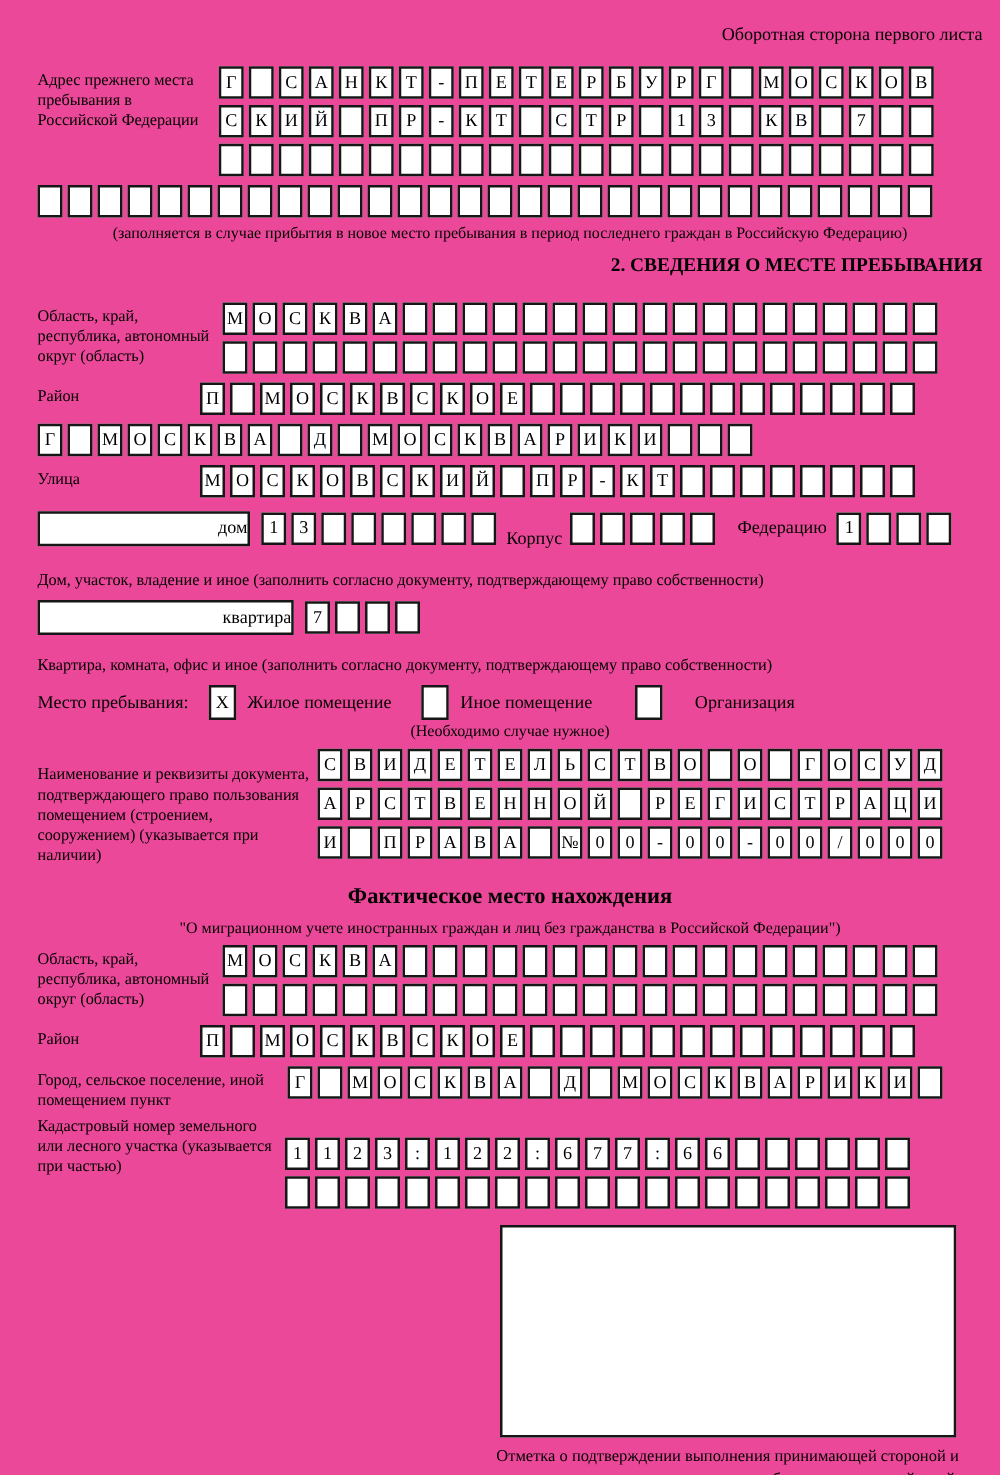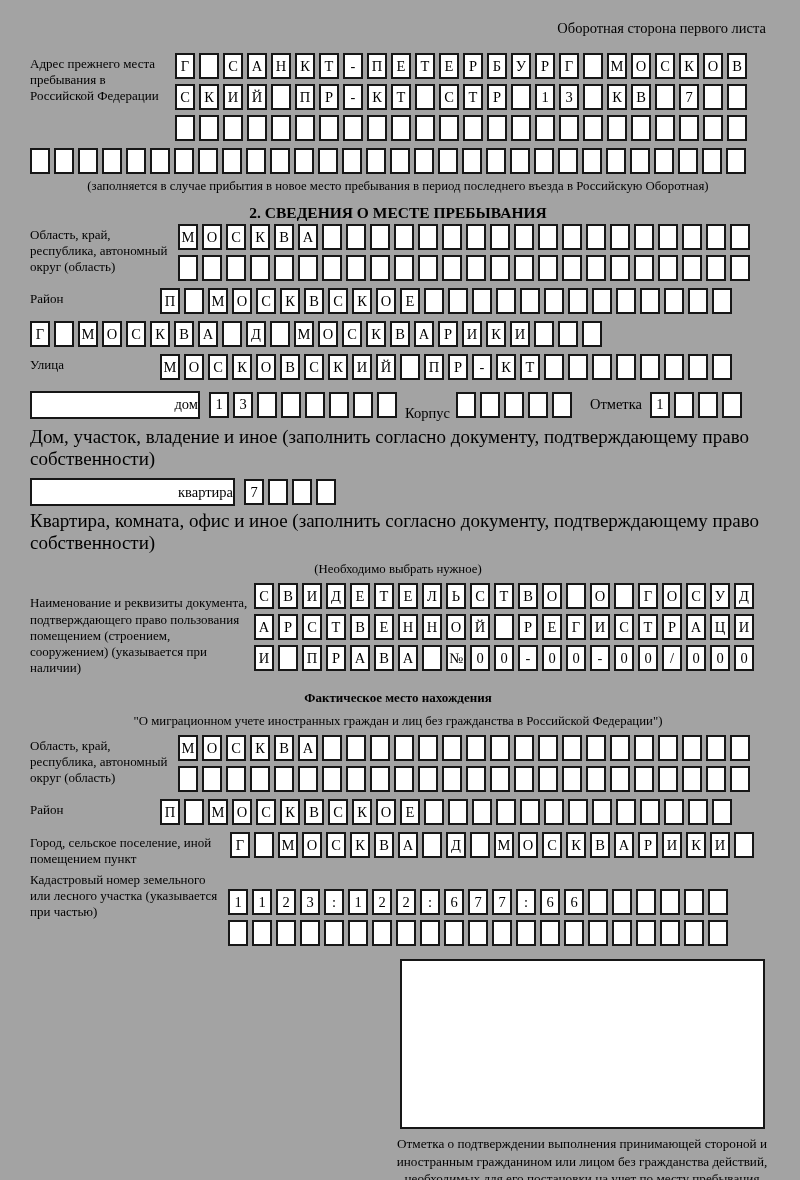--- a/index.html
+++ b/index.html
@@ -1,29 +1,29 @@
 <!DOCTYPE html>
 <html><head>
 <meta charset="utf-8">
 <style>
   html,body{margin:0;padding:0;background:#fff;}
-  .page{width:800px;height:1180px;box-sizing:border-box;padding:16px 34px 0 30px;
-        font-family:"Liberation Serif", serif;color:#000;position:relative;overflow:hidden;background:#a3a3a3;}
+  .page{width:800px;height:1180px;box-sizing:border-box;padding:16px 14px 0 30px;
+        font-family:"Liberation Serif", serif;color:#000;position:relative;overflow:hidden;background:#ec4899;}
   .top-note{text-align:right;font-size:14.5px;margin:4px 0 16px 0;}
   .frow{display:flex;align-items:flex-start;margin-bottom:2px;}
   .flabel{font-size:13px;line-height:1.24;flex:none;padding-top:3px;box-sizing:border-box;padding-right:6px;}
   .w145{width:145px;} .w148{width:148px;} .w130{width:130px;} .w224{width:224px;} .w200{width:200px;} .w198{width:198px;}
   .cells{flex:none;}
   .cellrow{display:flex;flex:none;margin-bottom:5px;}
   .cell{width:20px;height:26px;box-sizing:border-box;border:2px solid #161616;margin-right:4px;
         display:flex;align-items:center;justify-content:center;font-size:14.5px;flex:none;background:#fff;}
   .center-note{text-align:center;font-size:12.8px;margin:2px 0 6px 0;}
-  .left-note{font-size:19px;margin:4px 0 8px 0;}
-  .sec-title{text-align:center;font-weight:bold;font-size:15.5px;margin:10px 0 2px 0;}
-  .sub-title{text-align:center;font-weight:bold;font-size:13px;margin:14px 0 8px 0;}
+  .left-note{font-size:13px;margin:16px 0 8px 0;}
+  .sec-title{text-align:right;font-weight:bold;font-size:15.5px;margin:10px 0 20px 0;}
+  .sub-title{text-align:center;font-weight:bold;font-size:18px;margin:14px 0 8px 0;}
   .inline-row{display:flex;align-items:center;margin-bottom:3px;}
   .widebox{height:28px;box-sizing:border-box;border:2px solid #161616;display:flex;align-items:center;
            justify-content:flex-end;font-size:14.5px;flex:none;background:#fff;}
   .wb170{width:170px;margin-right:9px;} .wb205{width:205px;margin-right:9px;}
   .inline-label{font-size:14.5px;flex:none;}
   .checkbox{width:22px;height:28px;box-sizing:border-box;border:2px solid #161616;display:inline-flex;
             align-items:center;justify-content:center;font-size:14.5px;flex:none;background:#fff;}
   .res-row{display:flex;align-items:center;margin:6px 0 2px 0;font-size:14.5px;}
   .stamp-wrap{margin-top:8px;}
   .stamp-box{margin-left:370px;width:365px;height:170px;border:2px solid #161616;box-sizing:border-box;background:#fff;}
@@ -145,21 +145,21 @@
       <span class="cell"></span>
       <span class="cell"></span>
       <span class="cell"></span>
       <span class="cell"></span>
       <span class="cell"></span>
       <span class="cell"></span>
       <span class="cell"></span>
       <span class="cell"></span>
       <span class="cell"></span>
     </div>
-  <div class="center-note">(заполняется в случае прибытия в новое место пребывания в период последнего въезда в Российскую Оборотная)</div>
+  <div class="center-note">(заполняется в случае прибытия в новое место пребывания в период последнего граждан в Российскую Федерацию)</div>
 
   <div class="sec-title">2. СВЕДЕНИЯ О МЕСТЕ ПРЕБЫВАНИЯ</div>
 
   <div class="frow">
     <div class="flabel w148">Область, край, республика, автономный округ (область)</div>
     <div class="cells">
       <div class="cellrow">
           <span class="cell">М</span>
           <span class="cell">О</span>
           <span class="cell">С</span>
@@ -318,21 +318,21 @@
         <span class="cell"></span>
       </div>
     <span class="inline-label" style="margin:18px 6px 0 4px;">Корпус</span>
     <div class="cellrow" style="margin-bottom:0;">
         <span class="cell"></span>
         <span class="cell"></span>
         <span class="cell"></span>
         <span class="cell"></span>
         <span class="cell"></span>
       </div>
-    <span class="inline-label" style="margin:0 8px 0 14px;">Отметка</span>
+    <span class="inline-label" style="margin:0 8px 0 14px;">Федерацию</span>
     <div class="cellrow" style="margin-bottom:0;">
         <span class="cell">1</span>
         <span class="cell"></span>
         <span class="cell"></span>
         <span class="cell"></span>
       </div>
   </div>
   <div class="left-note">Дом, участок, владение и иное (заполнить согласно документу, подтверждающему право собственности)</div>
 
   <div class="inline-row">
@@ -341,21 +341,30 @@
     </div>
     <div class="cellrow" style="margin-bottom:0;">
         <span class="cell">7</span>
         <span class="cell"></span>
         <span class="cell"></span>
         <span class="cell"></span>
       </div>
   </div>
   <div class="left-note">Квартира, комната, офис и иное (заполнить согласно документу, подтверждающему право собственности)</div>
 
-  <div class="center-note">(Необходимо выбрать нужное)</div>
+  <div class="res-row">
+    <span>Место пребывания:</span>
+    <span class="checkbox" style="margin-left:16px;">X</span>
+    <span style="margin-left:9px;">Жилое помещение</span>
+    <span class="checkbox" style="margin-left:24px;"></span>
+    <span style="margin-left:9px;">Иное помещение</span>
+    <span class="checkbox" style="margin-left:34px;"></span>
+    <span style="margin-left:26px;">Организация</span>
+  </div>
+  <div class="center-note">(Необходимо случае нужное)</div>
 
   <div class="frow" style="margin-top:4px;align-items:flex-end;">
     <div class="flabel w224">Наименование и реквизиты документа, подтверждающего право пользования помещением (строением, сооружением) (указывается при наличии)</div>
     <div class="cells">
       <div class="cellrow">
           <span class="cell">С</span>
           <span class="cell">В</span>
           <span class="cell">И</span>
           <span class="cell">Д</span>
           <span class="cell">Е</span>

